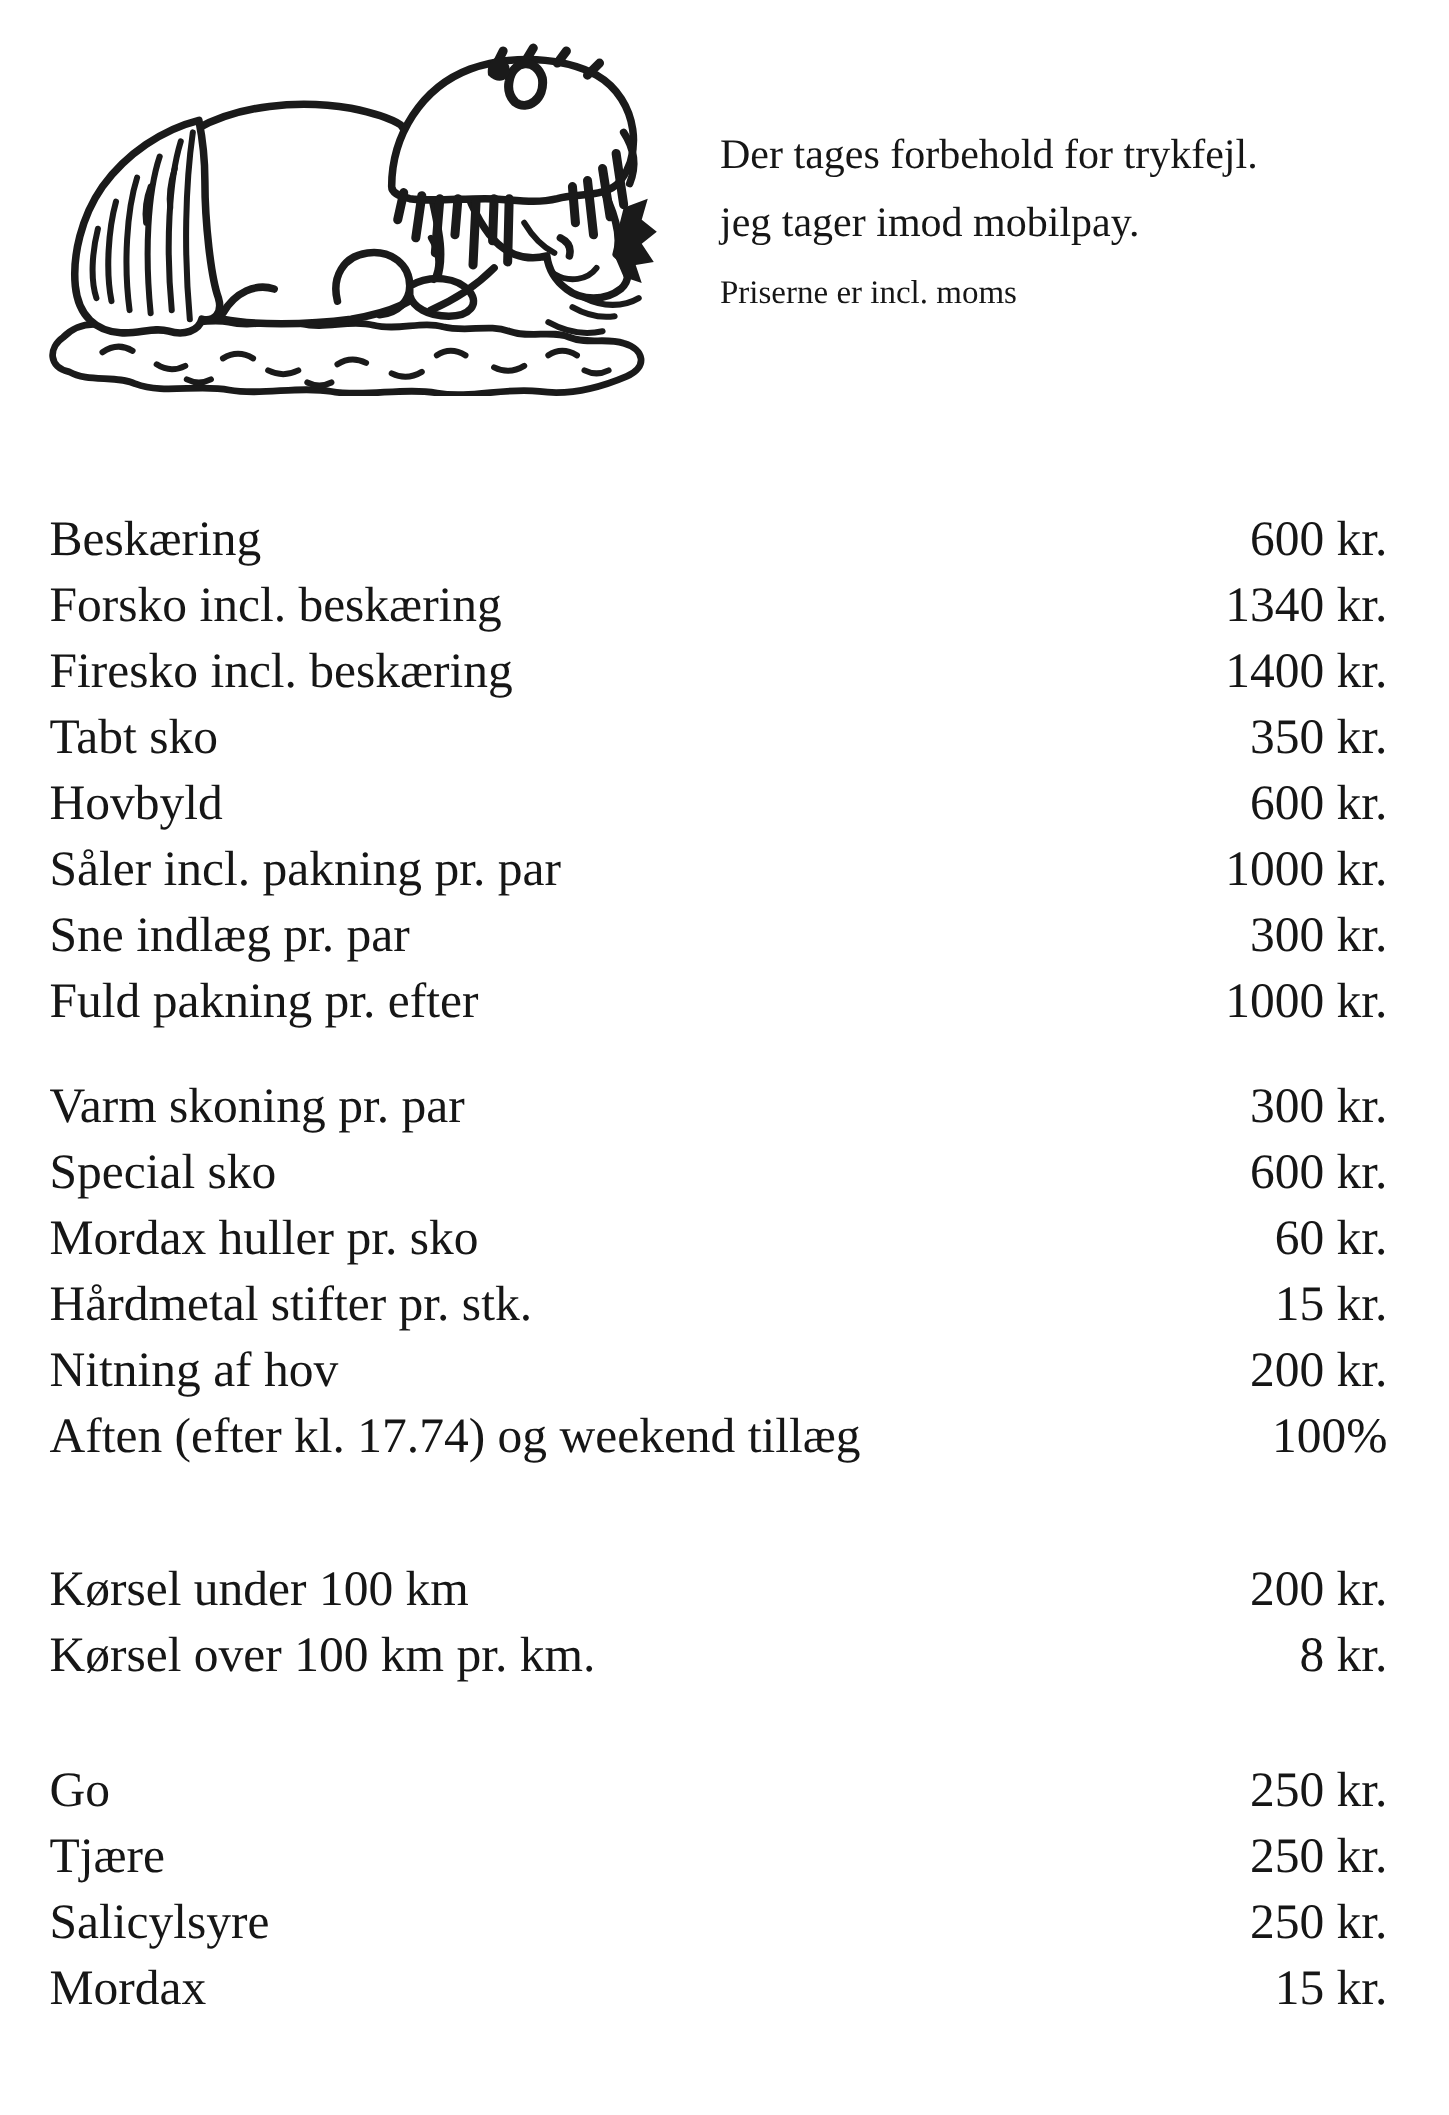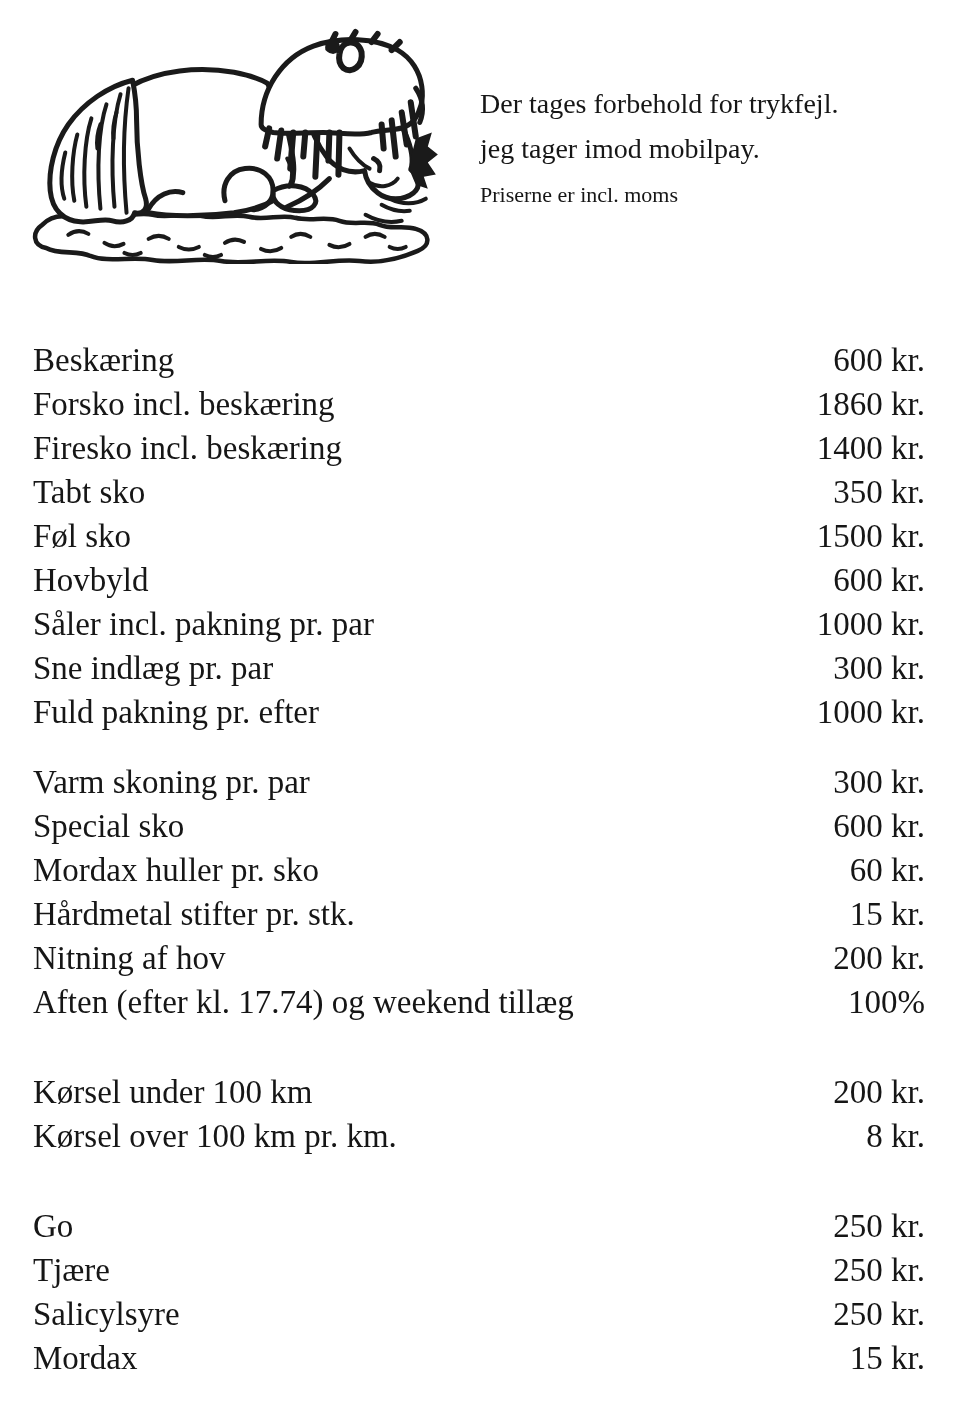--- a/index.html
+++ b/index.html
@@ -19,21 +19,21 @@
   .header-text{
     position:absolute;left:480px;top:81px;
     font-size:28px;line-height:45px;white-space:nowrap;
   }
   .vat-note{font-size:22px;line-height:47px;}
   .price-list{
     position:absolute;left:33px;right:41px;top:338px;
     font-size:33px;
   }
   .section + .section{margin-top:26px;}
-  .section:nth-child(3){margin-top:46px;font-family:Liberation Serif, serif;}
+  .section:nth-child(3){margin-top:58px;font-family:Liberation Serif, serif;}
   .section:nth-child(4){margin-top:46px;}
   .row{display:flex;justify-content:space-between;align-items:baseline;line-height:44px;}
   .row .label{white-space:nowrap;}
   .row .price{white-space:nowrap;text-align:center;}
   .ink{stroke:#1a1a1a;fill:none;stroke-linecap:round;stroke-linejoin:round;}
   .ink-fill{stroke:#1a1a1a;fill:#ffffff;stroke-linejoin:round;stroke-linecap:round;}
   .ink-solid{fill:#1a1a1a;stroke:none;}
 </style>
 </head>
 <body>
@@ -126,37 +126,33 @@
 
   <div class="price-list">
       <div class="section">
   <div class="row">
     <span class="label">Beskæring</span>
     <span class="price">600 kr.</span>
   </div>
 
   <div class="row">
     <span class="label">Forsko incl. beskæring</span>
-    <span class="price">1860 kr.</span>
+    <span class="price">1340 kr.</span>
   </div>
 
   <div class="row">
     <span class="label">Firesko incl. beskæring</span>
     <span class="price">1400 kr.</span>
   </div>
 
   <div class="row">
     <span class="label">Tabt sko</span>
     <span class="price">350 kr.</span>
   </div>
 
-  <div class="row">
-    <span class="label">Føl sko</span>
-    <span class="price">1500 kr.</span>
-  </div>
 
   <div class="row">
     <span class="label">Hovbyld</span>
     <span class="price">600 kr.</span>
   </div>
 
   <div class="row">
     <span class="label">Såler incl. pakning pr. par</span>
     <span class="price">1000 kr.</span>
   </div>

